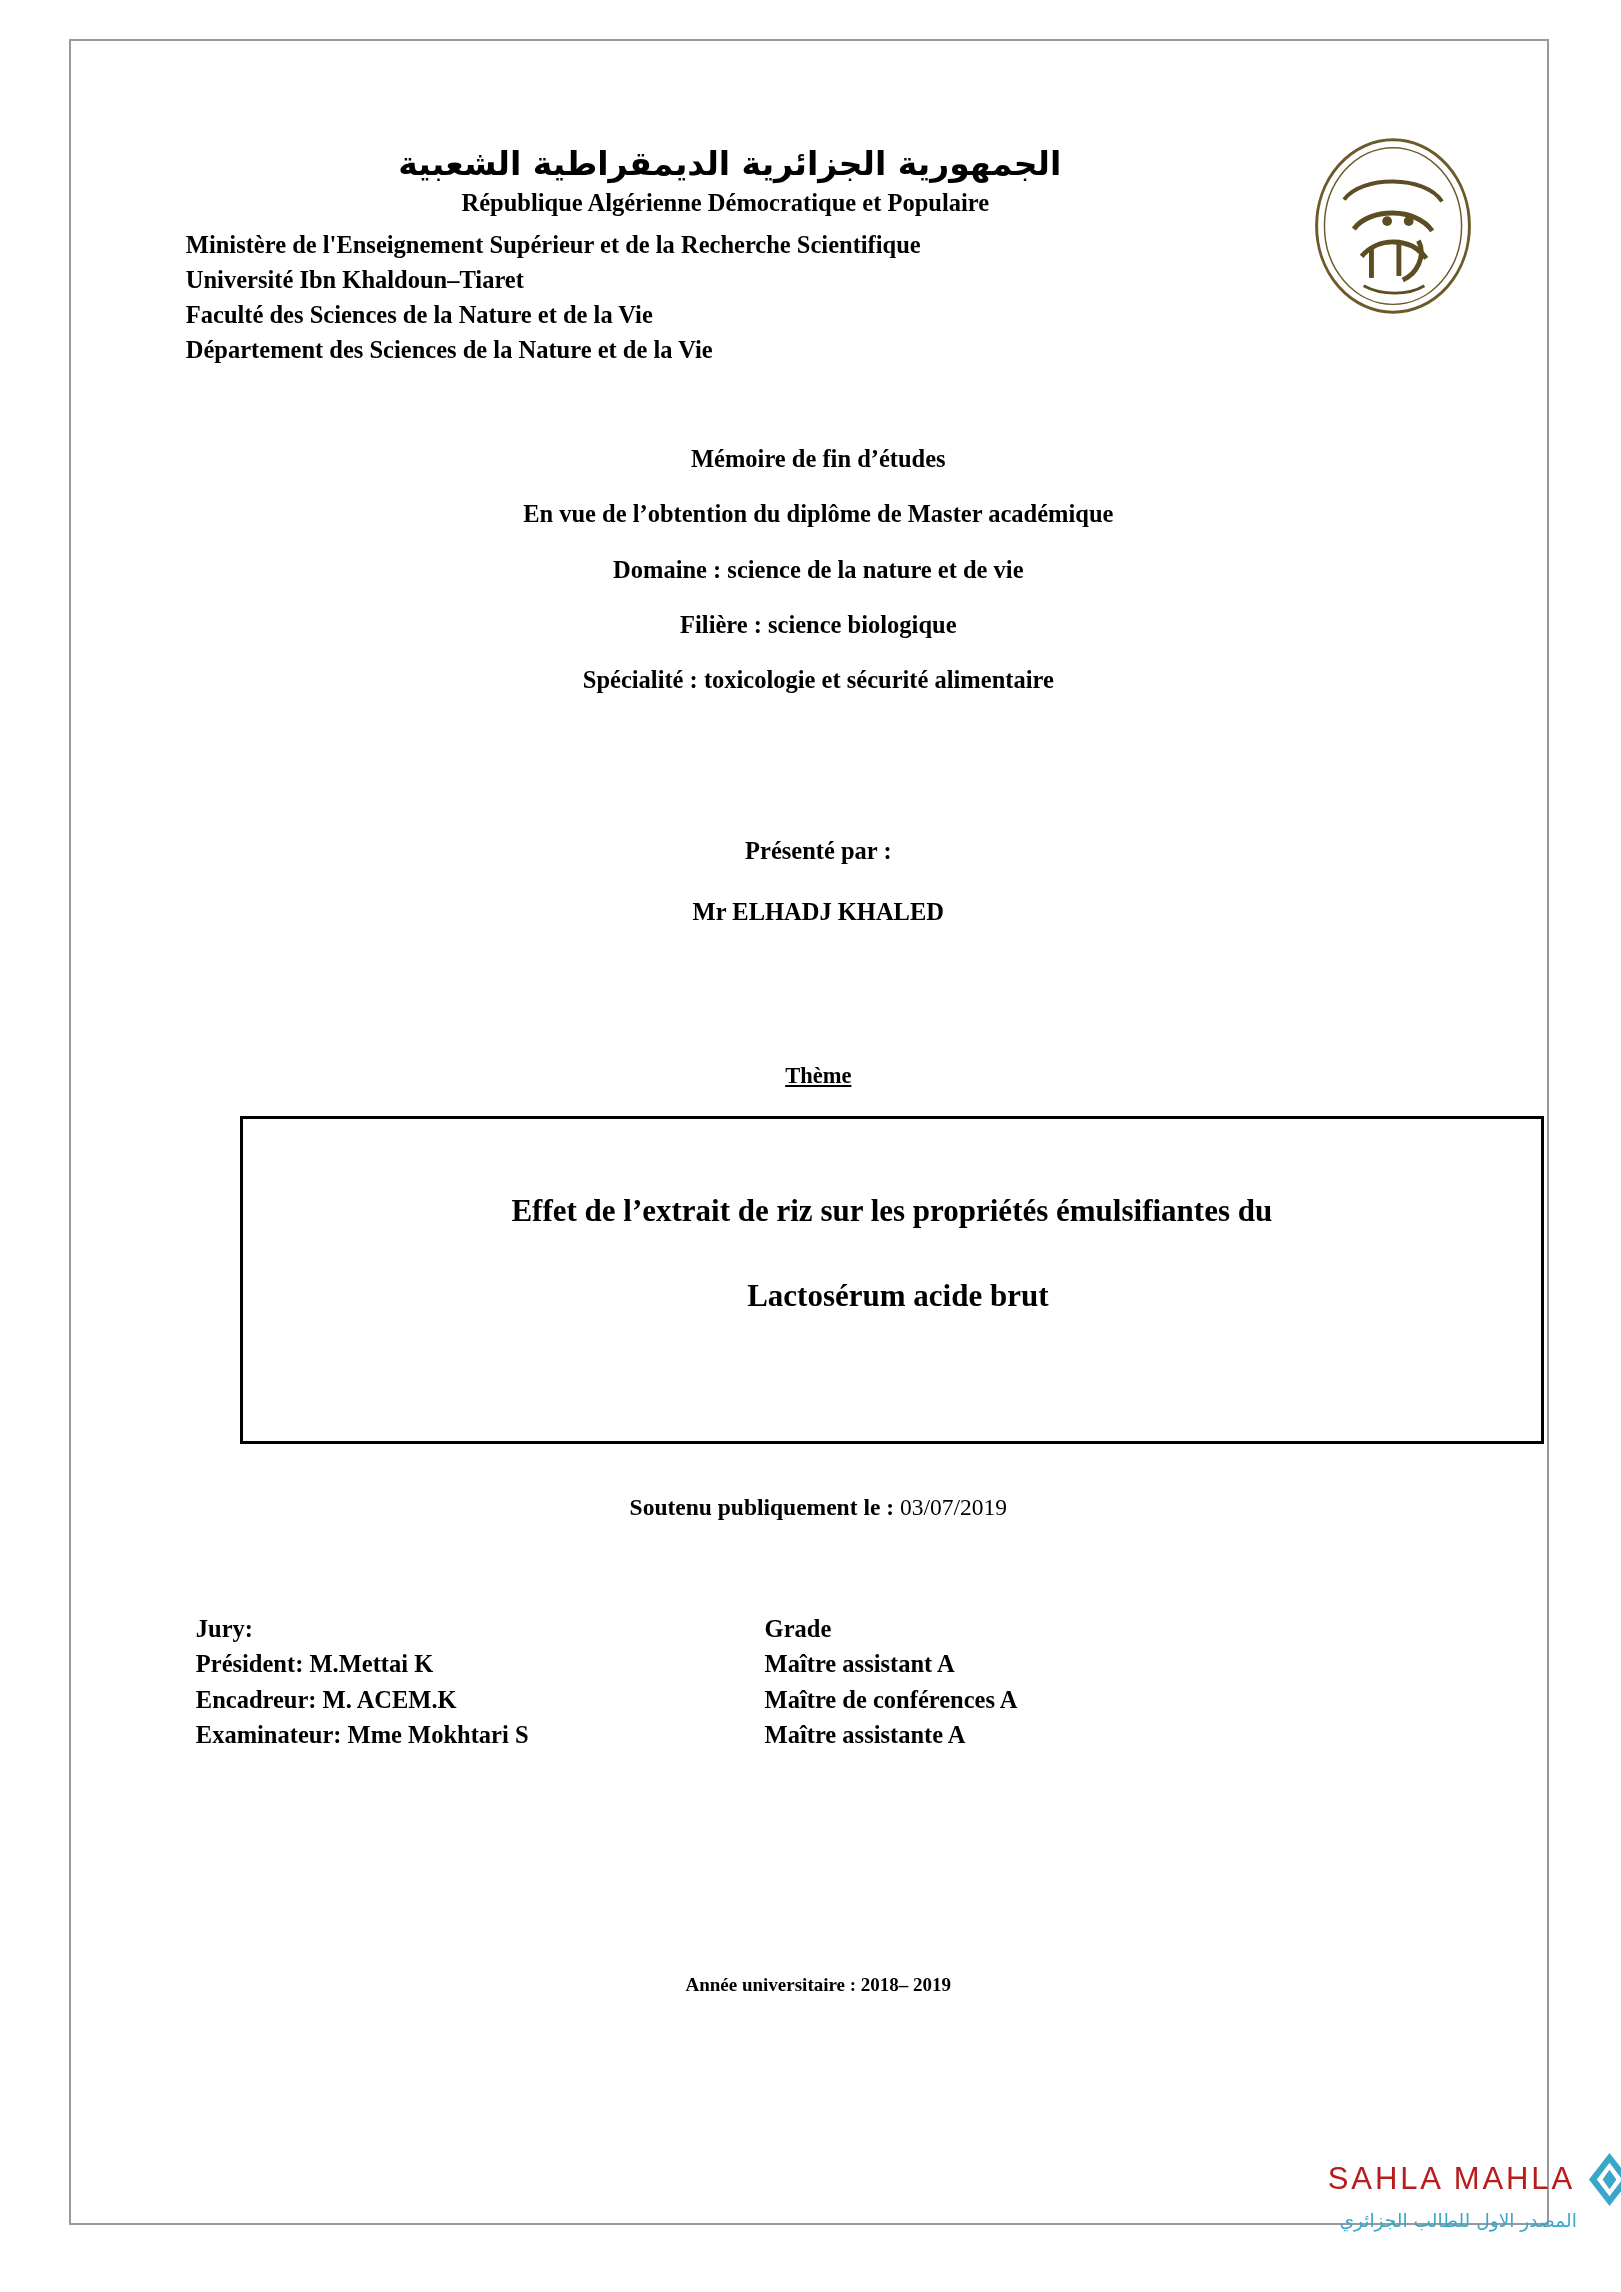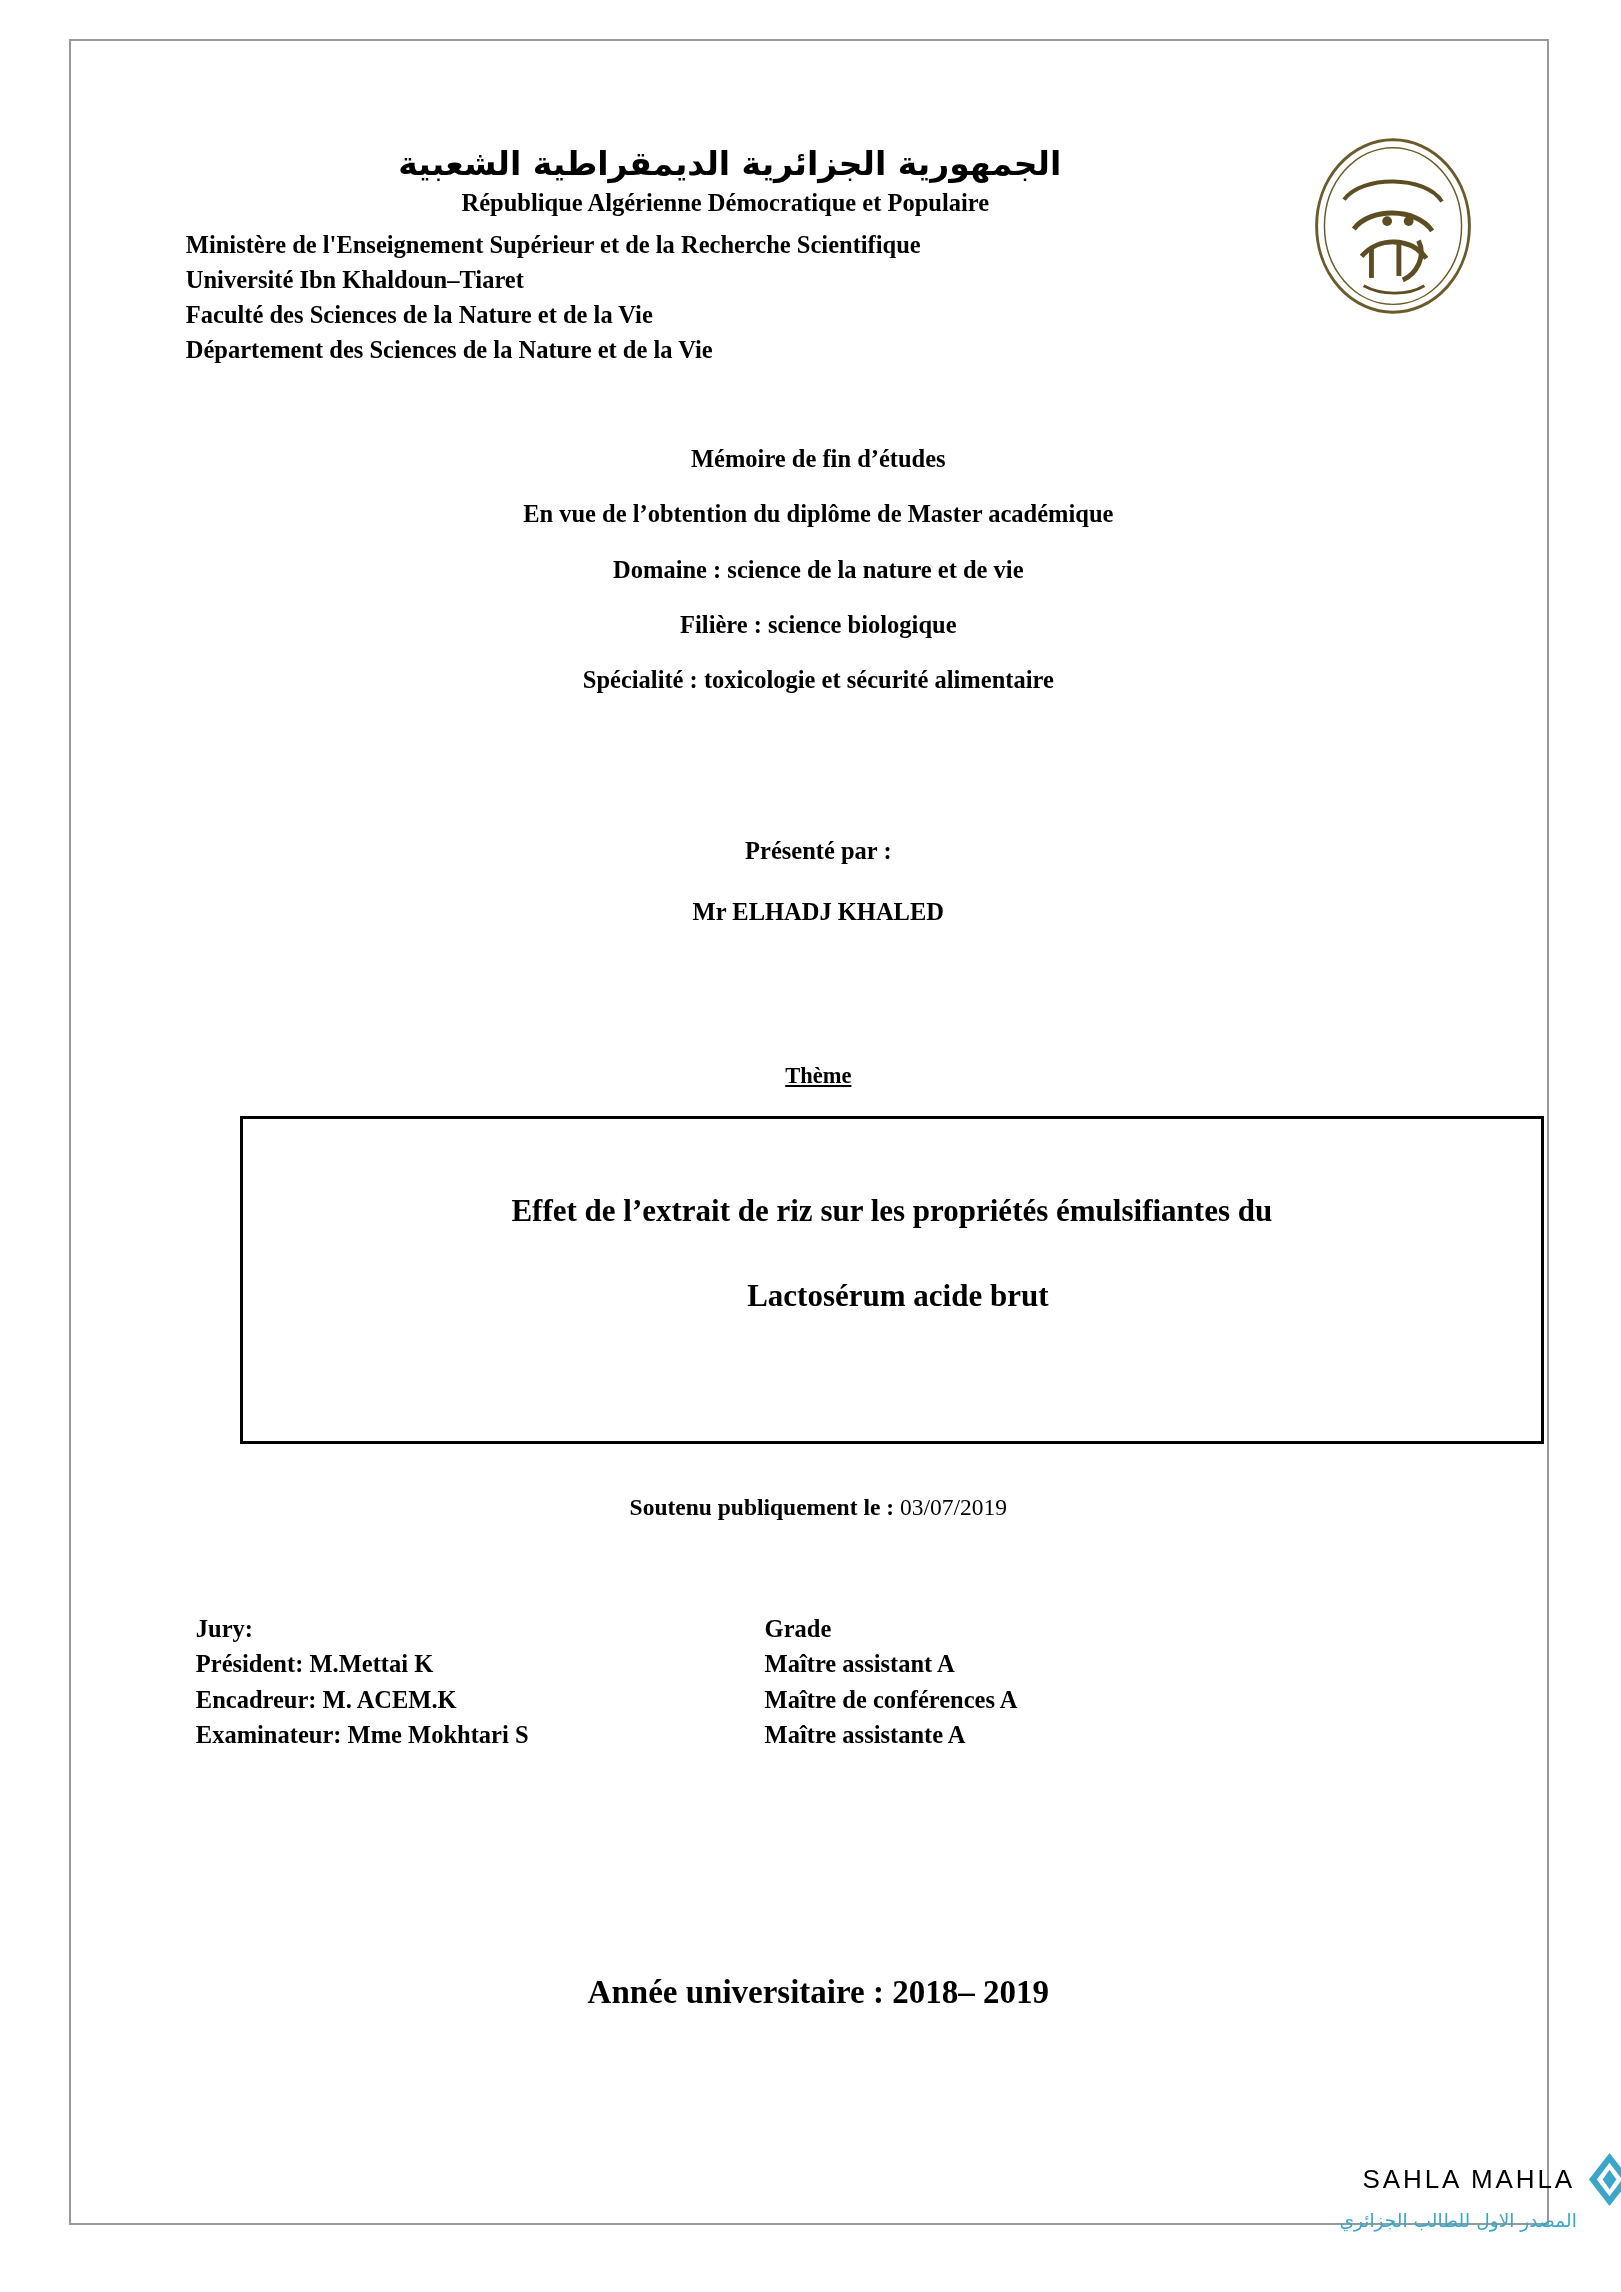--- a/index.html
+++ b/index.html
@@ -165,42 +165,42 @@
   .jury-head .jury-grade { padding-left: 59px; }
   .jury-row .jury-grade { padding-left: 9.8px; }
 
   
   .year {
     position: absolute;
     left: 157px;
     top: 1921px;
     width: 1157px;
     text-align: center;
-    font-size: 33px;
+    font-size: 19px;
     font-weight: bold;
   }
 
   
   .watermark {
     position: absolute;
     left: 1088px;
     top: 2098px;
     width: 461px;
     text-align: right;
   }
   .wm-row {
     display: flex;
     align-items: center;
     justify-content: flex-end;
   }
   .wm-text {
     font-family: "Liberation Sans", sans-serif;
-    font-size: 26px;
+    font-size: 31px;
     letter-spacing: 2.9px;
-    color: #000000;
+    color: #b91c1c;
     font-weight: normal;
   }
   .wm-mark {
     margin-left: 11.8px;
     width: 45px;
     height: 57px;
   }
   .wm-sub {
     font-family: "DejaVu Sans", sans-serif;
     font-size: 18.6px;

